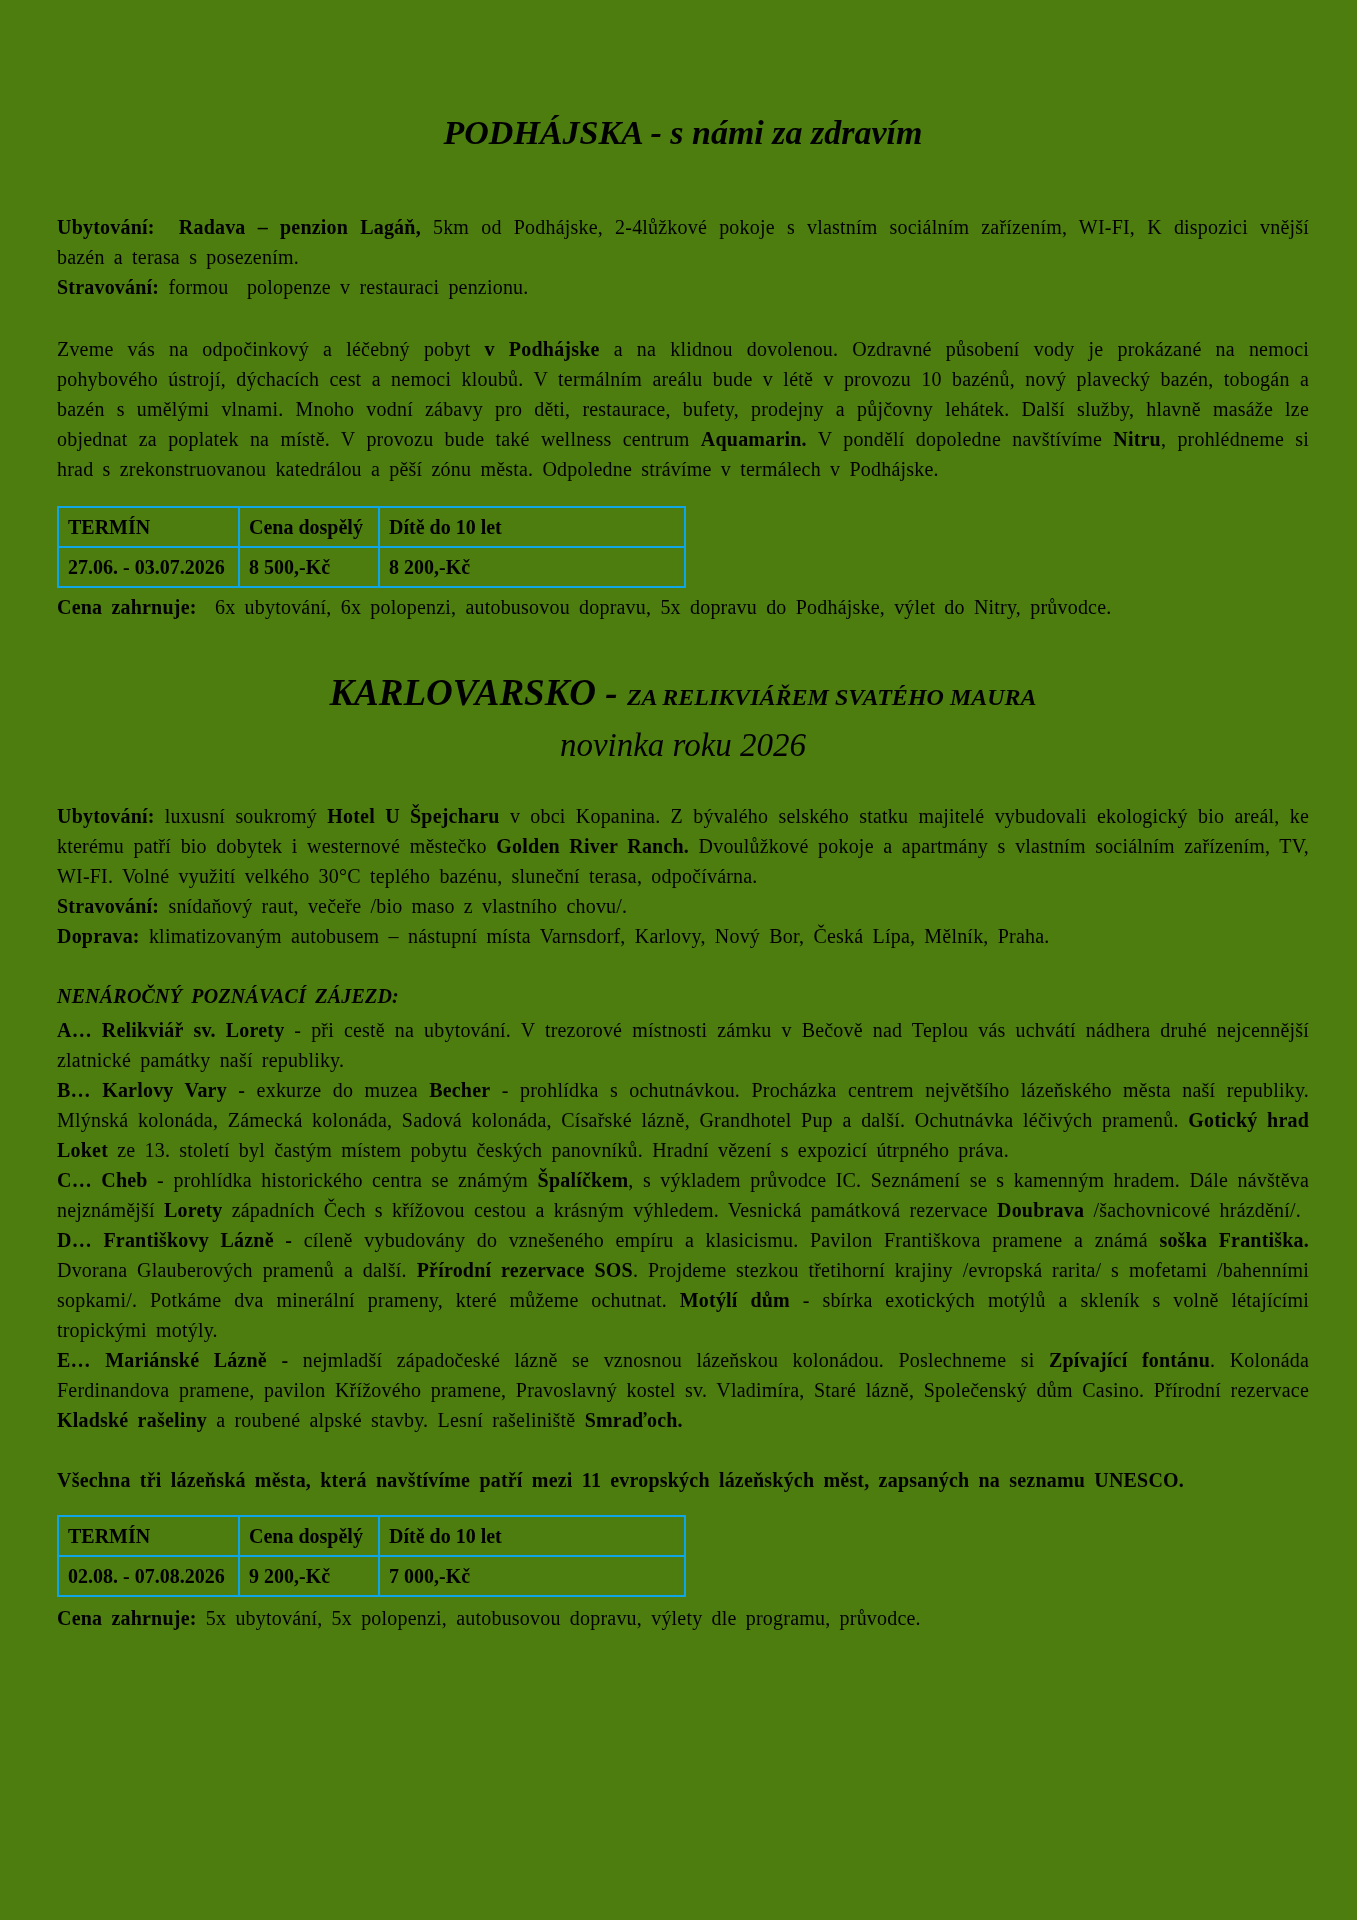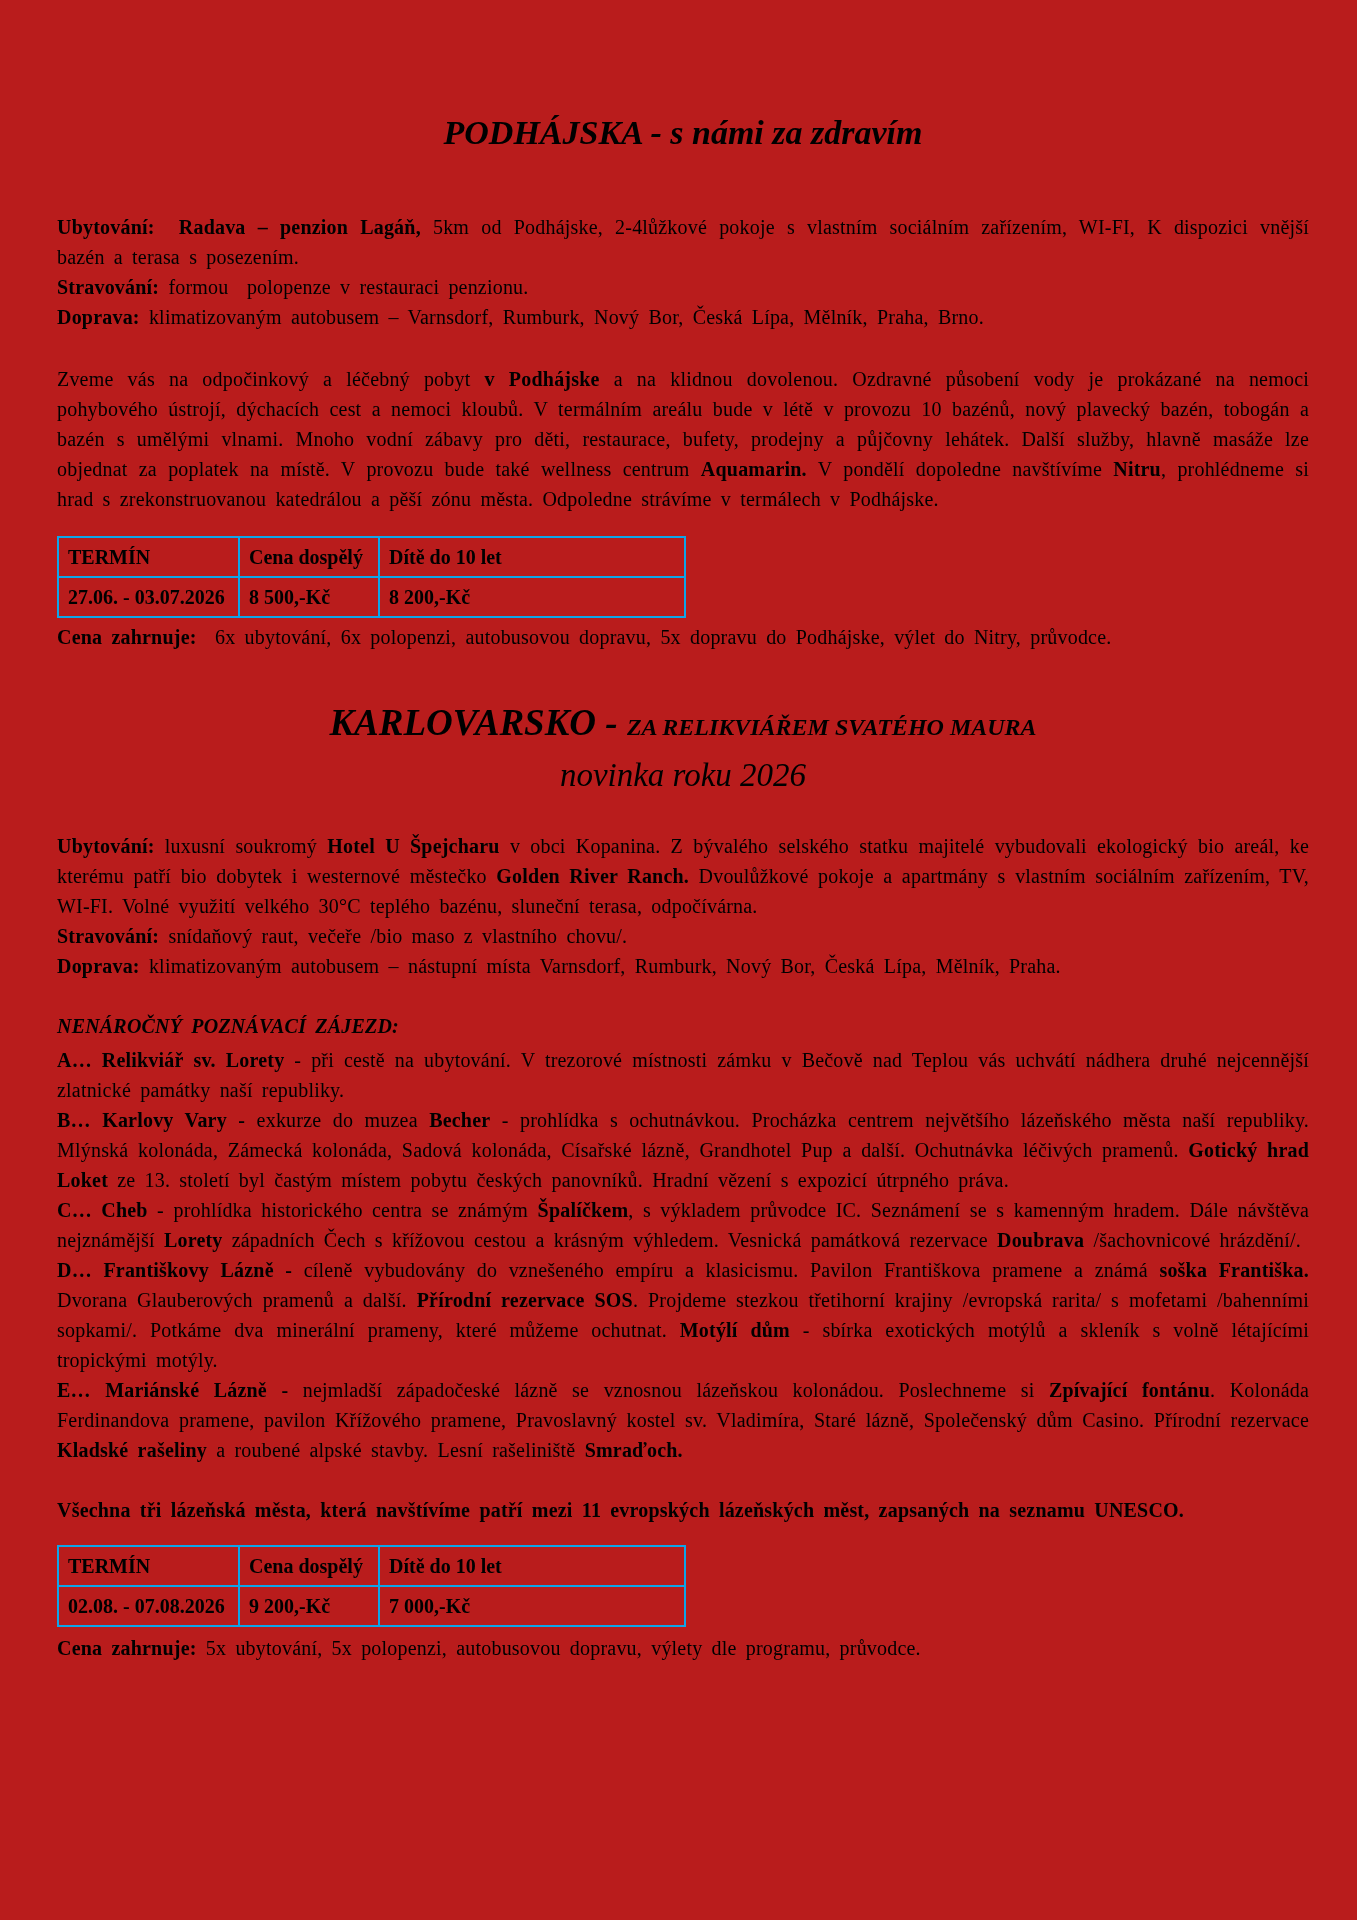--- a/index.html
+++ b/index.html
@@ -1,20 +1,20 @@
 <!DOCTYPE html>
 <html><head>
 <meta charset="utf-8">
 <style>
   html,body { margin:0; padding:0; background:#888; }
   .page {
     position:relative;
     width:1357px; height:1920px;
     margin:0 auto;
-    background:#b91c1c;
+    background:#4d7c0f;
     box-sizing:border-box;
     padding:112px 48px 30px 57px;
     font-family:"Liberation Serif", serif;
     font-size:20px; line-height:30px;
     color:#000;
     overflow:hidden;
   }
   .title1 {
     text-align:center;
     font-style:italic; font-weight:bold;
@@ -73,21 +73,20 @@
 </head>
 <body>
 
 <div class="page">
 
   <h1 class="title1">PODHÁJSKA - s námi za zdravím</h1>
 
   <div class="info-block">
     <p class="para"><span class="b">Ubytování:&nbsp; Radava – penzion Lagáň,</span><span> 5km od Podhájske, 2-4lůžkové pokoje s vlastním sociálním zařízením, WI-FI, K dispozici vnější bazén a terasa s posezením.</span></p>
     <p class="para"><span class="b">Stravování:</span><span> formou&nbsp; polopenze v restauraci penzionu.</span></p>
-    <p class="para"><span class="b">Doprava:</span><span> klimatizovaným autobusem – Varnsdorf, Rumburk, Nový Bor, Česká Lípa, Mělník, Praha, Brno.</span></p>
   </div>
 
   <p class="para desc"><span>Zveme vás na odpočinkový a léčebný pobyt </span><span class="b">v Podhájske</span><span> a na klidnou dovolenou. Ozdravné působení vody je prokázané na nemoci pohybového ústrojí, dýchacích cest a nemoci kloubů. V termálním areálu bude v létě v provozu 10 bazénů, nový plavecký bazén, tobogán a bazén s umělými vlnami. Mnoho vodní zábavy pro děti, restaurace, bufety, prodejny a půjčovny lehátek. Další služby, hlavně masáže lze objednat za poplatek na místě. V provozu bude také wellness centrum </span><span class="b">Aquamarin.</span><span> V pondělí dopoledne navštívíme </span><span class="b">Nitru</span><span>, prohlédneme si hrad s zrekonstruovanou katedrálou a pěší zónu města. Odpoledne strávíme v termálech v Podhájske.</span></p>
 
   <table class="price-table">
     <colgroup>
         <col class="col1">
         <col class="col2">
         <col class="col3">
       </colgroup>
@@ -108,21 +107,21 @@
   <p class="para cena"><span class="b">Cena zahrnuje:</span><span>&nbsp; 6x ubytování, 6x polopenzi, autobusovou dopravu, 5x dopravu do Podhájske, výlet do Nitry, průvodce.</span></p>
 
   <div class="k-title">
     <span class="k-main">KARLOVARSKO - </span><span class="k-sub">ZA RELIKVIÁŘEM SVATÉHO MAURA</span>
   </div>
   <div class="k-novinka">novinka roku 2026</div>
 
   <div class="k-info">
     <p class="para"><span class="b">Ubytování:</span><span> luxusní soukromý </span><span class="b">Hotel U Špejcharu</span><span> v obci Kopanina. Z bývalého selského statku majitelé vybudovali ekologický bio areál, ke kterému patří bio dobytek i westernové městečko </span><span class="b">Golden River Ranch.</span><span> Dvoulůžkové pokoje a apartmány s vlastním sociálním zařízením, TV, WI-FI. Volné využití velkého 30°C teplého bazénu, sluneční terasa, odpočívárna.</span></p>
     <p class="para"><span class="b">Stravování:</span><span> snídaňový raut, večeře /bio maso z vlastního chovu/.</span></p>
-    <p class="para"><span class="b">Doprava:</span><span> klimatizovaným autobusem – nástupní místa Varnsdorf, Rumburk, Nový Bor, Česká Lípa, Mělník, Praha.</span></p>
+    <p class="para"><span class="b">Doprava:</span><span> klimatizovaným autobusem – nástupní místa Varnsdorf, Karlovy, Nový Bor, Česká Lípa, Mělník, Praha.</span></p>
   </div>
 
   <p class="para tour-heading">NENÁROČNÝ POZNÁVACÍ ZÁJEZD:</p>
 
   <div class="tour-items">
     <p class="para"><span class="b">A… Relikviář sv. Lorety</span><span> - při cestě na ubytování. V trezorové místnosti zámku v Bečově nad Teplou vás uchvátí nádhera druhé nejcennější zlatnické památky naší republiky.</span></p>
     <p class="para"><span class="b">B… Karlovy Vary -</span><span> exkurze do muzea </span><span class="b">Becher</span><span> - prohlídka s ochutnávkou. Procházka centrem největšího lázeňského města naší republiky. Mlýnská kolonáda, Zámecká kolonáda, Sadová kolonáda, Císařské lázně, Grandhotel Pup a další. Ochutnávka léčivých pramenů. </span><span class="b">Gotický hrad Loket</span><span> ze 13. století byl častým místem pobytu českých panovníků. Hradní vězení s expozicí útrpného práva.</span></p>
     <p class="para"><span class="b">C… Cheb</span><span> - prohlídka historického centra se známým </span><span class="b">Špalíčkem</span><span>, s výkladem průvodce IC. Seznámení se s kamenným hradem. Dále návštěva nejznámější </span><span class="b">Lorety</span><span> západních Čech s křížovou cestou a krásným výhledem. Vesnická památková rezervace </span><span class="b">Doubrava</span><span> /šachovnicové hrázdění/.</span></p>
     <p class="para"><span class="b">D… Františkovy Lázně -</span><span> cíleně vybudovány do vznešeného empíru a klasicismu. Pavilon Františkova pramene a známá </span><span class="b">soška Františka.</span><span> Dvorana Glauberových pramenů a další. </span><span class="b">Přírodní rezervace SOS</span><span>. Projdeme stezkou třetihorní krajiny /evropská rarita/ s mofetami /bahenními sopkami/. Potkáme dva minerální prameny, které můžeme ochutnat. </span><span class="b">Motýlí dům</span><span> - sbírka exotických motýlů a skleník s volně létajícími tropickými motýly.</span></p>
     <p class="para"><span class="b">E… Mariánské Lázně -</span><span> nejmladší západočeské lázně se vznosnou lázeňskou kolonádou. Poslechneme si </span><span class="b">Zpívající fontánu</span><span>. Kolonáda Ferdinandova pramene, pavilon Křížového pramene, Pravoslavný kostel sv. Vladimíra, Staré lázně, Společenský dům Casino. Přírodní rezervace </span><span class="b">Kladské rašeliny</span><span> a roubené alpské stavby. Lesní rašeliniště </span><span class="b">Smraďoch.</span></p>

